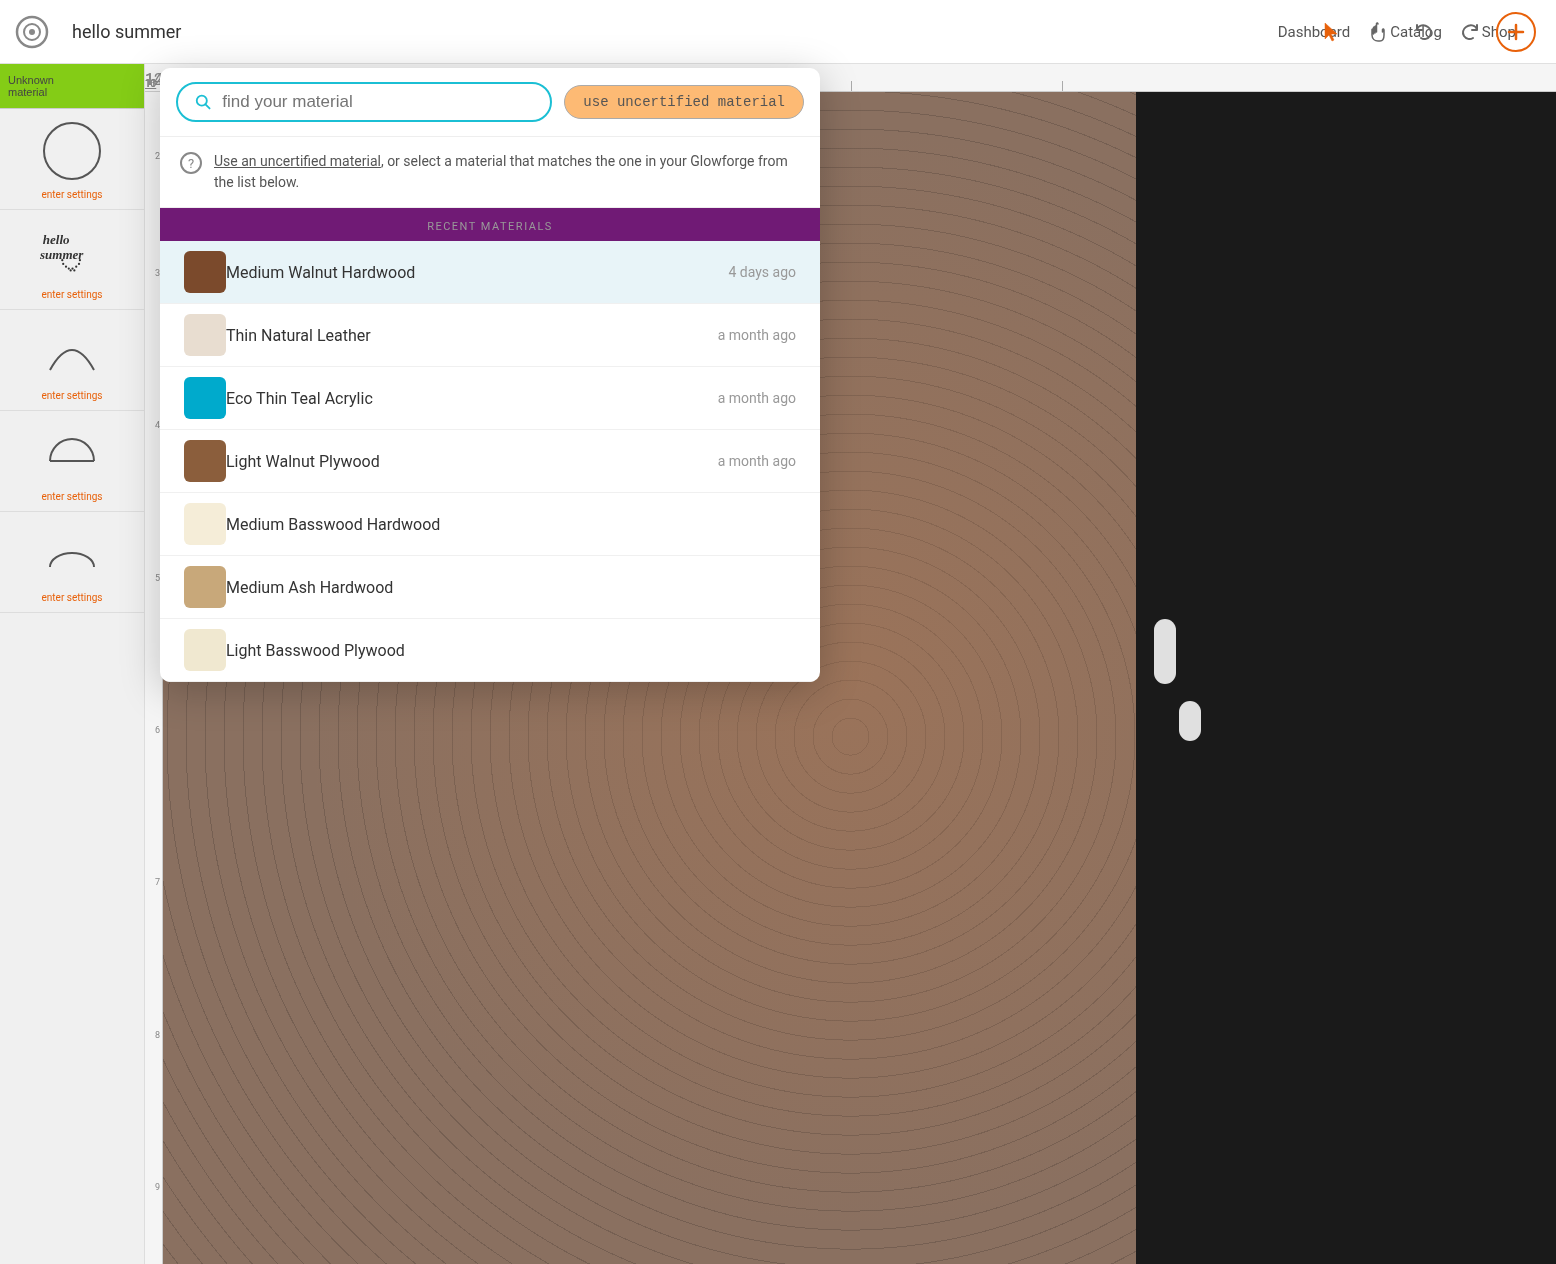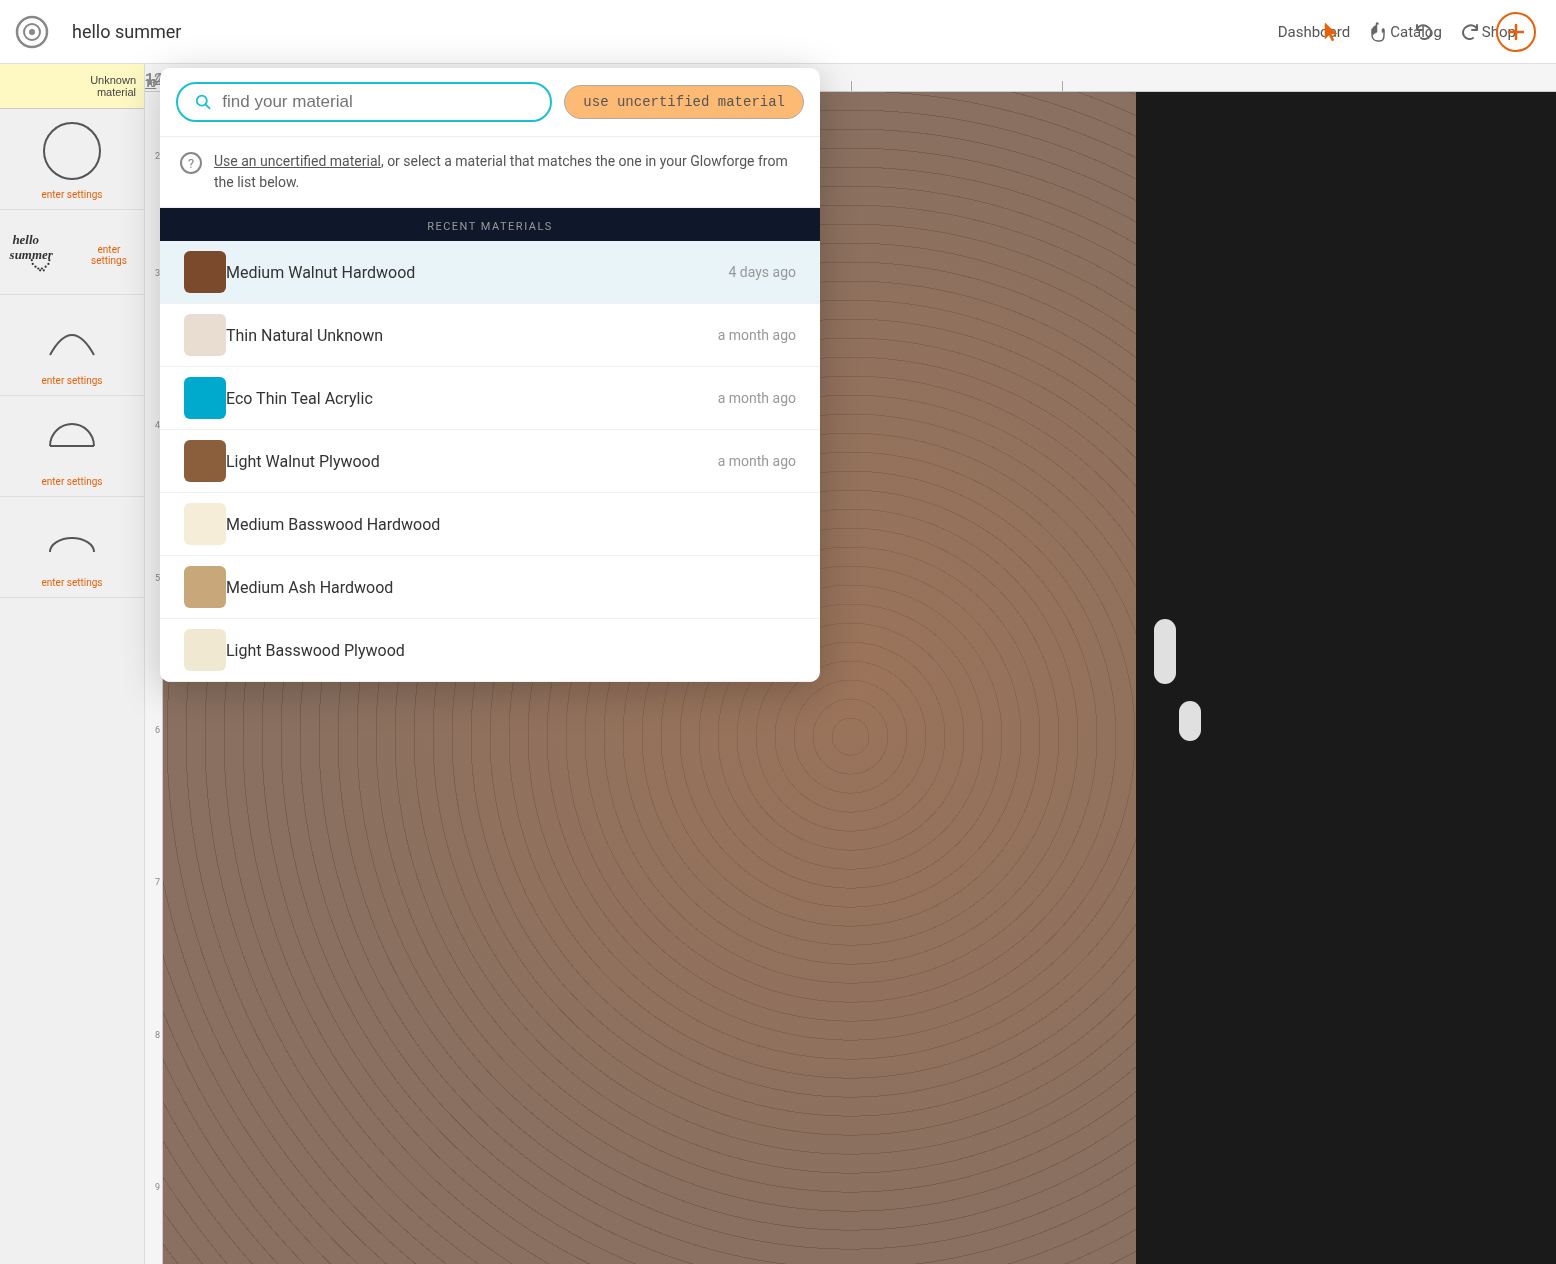--- a/index.html
+++ b/index.html
@@ -95,27 +95,27 @@
       background: #f0f0f0;
       border-right: 1px solid #ddd;
       z-index: 5;
       display: flex;
       flex-direction: column;
       align-items: center;
       gap: 0;
     }
     .sidebar-material-btn {
       width: 100%;
-      background: #fef9c3;
+      background: #84cc16;
       border: none;
       padding: 10px 8px;
       font-size: 11px;
       color: #444;
       cursor: pointer;
-      text-align: right;
+      text-align: left;
       font-weight: 500;
       border-bottom: 1px solid #ccc;
     }
     .sidebar-item {
       width: 100%;
       display: flex;
       flex-direction: column;
       align-items: center;
       padding: 10px 5px 5px;
       border-bottom: 1px solid #ddd;
@@ -127,21 +127,21 @@
     }
     .sidebar-enter-settings {
       font-size: 10px;
       color: #e8610a;
       cursor: pointer;
       text-align: center;
       padding-bottom: 4px;
     }
     .sidebar-logo-area {
       display: flex;
-      flex-direction: row;
+      flex-direction: column;
       align-items: center;
       padding: 14px 5px 5px;
       border-bottom: 1px solid #ddd;
       width: 100%;
     }
     .hello-summer-svg {
       width: 75px;
       height: 65px;
     }
 
@@ -262,21 +262,21 @@
       text-decoration: underline;
       cursor: pointer;
     }
     .recent-label {
       text-align: center;
       font-size: 11px;
       color: #999;
       letter-spacing: 1.5px;
       text-transform: uppercase;
       padding: 12px 0 8px;
-      background: #0f172a;
+      background: #701a75;
     }
     .material-list {
       list-style: none;
     }
     .material-item {
       display: flex;
       align-items: center;
       padding: 10px 24px;
       cursor: pointer;
       border-bottom: 1px solid #f0f0f0;
@@ -466,21 +466,21 @@
   <div class="recent-label">RECENT MATERIALS</div>
 
   <ul class="material-list" id="material-list">
   <li class="material-item highlighted">
         <div class="material-swatch" style="background: rgb(123, 74, 44);"></div>
         <span class="material-name">Medium Walnut Hardwood</span>
         <span class="material-time">4 days ago</span>
       </li>
       <li class="material-item">
         <div class="material-swatch" style="background: rgb(232, 221, 208);"></div>
-        <span class="material-name">Thin Natural Unknown</span>
+        <span class="material-name">Thin Natural Leather</span>
         <span class="material-time">a month ago</span>
       </li>
       <li class="material-item">
         <div class="material-swatch" style="background: rgb(0, 170, 204);"></div>
         <span class="material-name">Eco Thin Teal Acrylic</span>
         <span class="material-time">a month ago</span>
       </li>
       <li class="material-item">
         <div class="material-swatch" style="background: rgb(139, 94, 60);"></div>
         <span class="material-name">Light Walnut Plywood</span>

